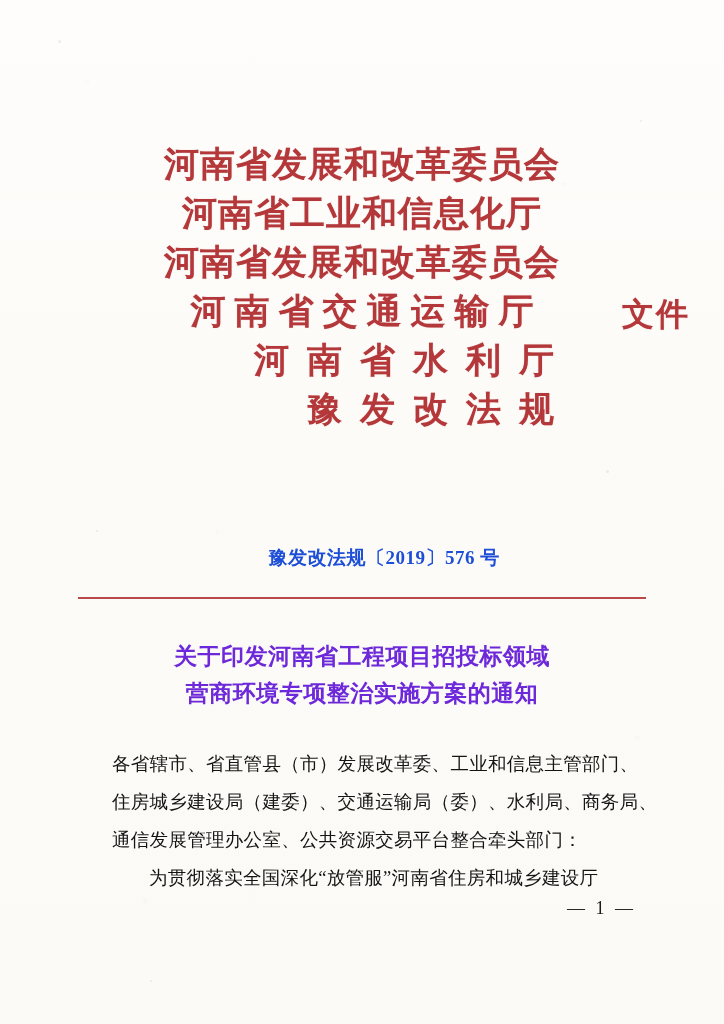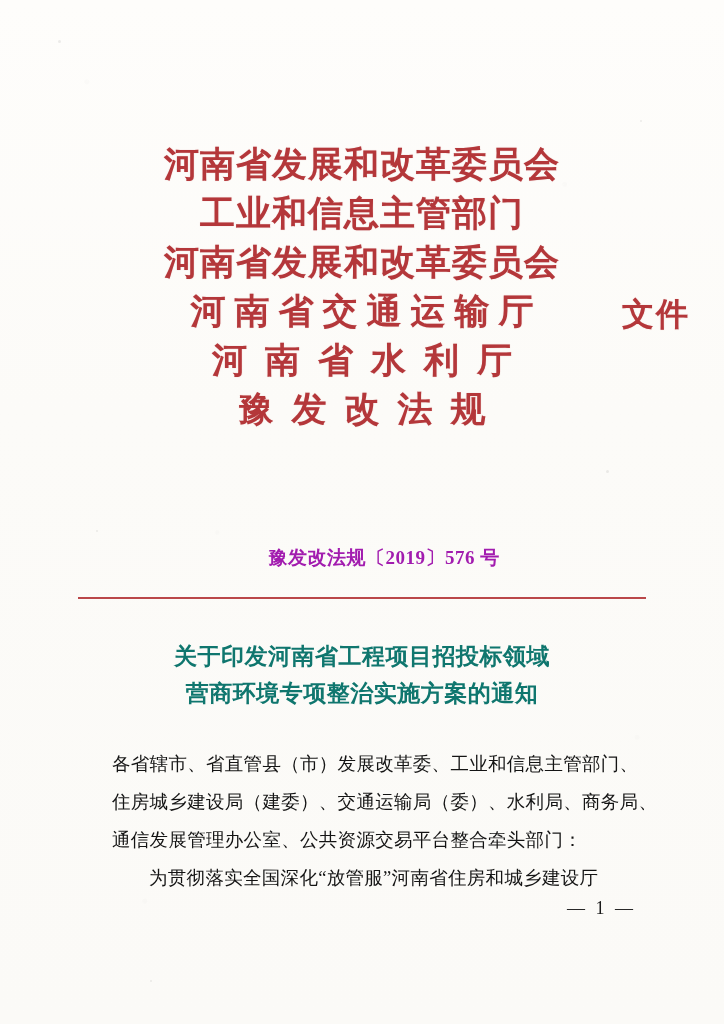--- a/index.html
+++ b/index.html
@@ -51,21 +51,21 @@
     font-size: 35px;
     line-height: 49px;
     letter-spacing: 1px;
     white-space: nowrap;
     text-align: center;
     width: 420px;
     text-shadow: 0 0 1px rgba(180,55,58,0.35);
   }
   .lh-line.sp1 { letter-spacing: 1px; }
   .lh-line.sp2 { letter-spacing: 9px; text-indent: 9px; }
-  .lh-line.sp3 { letter-spacing: 18px; text-indent: 18px; }
+  .lh-line.sp3 { letter-spacing: 18px; text-indent: 18px; text-align: right; }
   .lh-line.sp4 { letter-spacing: 13px; text-indent: 13px; }
 
   .lh-wenjian {
     position: absolute;
     right: -118px;
     top: 150px;
     color: #b4373a;
     font-family: "Liberation Serif", serif;
     font-weight: 700;
     font-size: 32px;
@@ -76,21 +76,21 @@
 
   
   .doc-number {
     position: absolute;
     left: 0;
     right: 0;
     top: 545px;
     text-align: center;
     font-size: 19px;
     letter-spacing: 0.5px;
-    color: #a21caf;
+    color: #1d4ed8;
     font-family: "Liberation Serif", serif;
     font-weight: 600;
     padding-left: 44px;
   }
 
   
   .red-rule {
     position: absolute;
     left: 78px;
     width: 568px;
@@ -100,21 +100,21 @@
     opacity: 0.92;
   }
 
   
   .doc-title {
     position: absolute;
     left: 0;
     right: 0;
     top: 638px;
     text-align: center;
-    color: #0f766e;
+    color: #6d28d9;
     font-family: "Liberation Serif", serif;
     font-weight: 700;
     font-size: 23px;
     line-height: 37px;
     letter-spacing: 0.5px;
   }
 
   
   .body-block {
     position: absolute;
@@ -158,21 +158,21 @@
 
   <div class="speck" style="left:58px;top:40px;width:3px;height:3px;"></div>
   <div class="speck" style="left:640px;top:120px;width:2px;height:2px;"></div>
   <div class="speck" style="left:96px;top:530px;width:2px;height:2px;"></div>
   <div class="speck" style="left:606px;top:470px;width:3px;height:3px;"></div>
   <div class="speck" style="left:150px;top:980px;width:2px;height:2px;"></div>
 
   <div class="letterhead">
     <div class="lh-wrap">
       <div class="lh-line sp1">河南省发展和改革委员会</div>
-      <div class="lh-line sp1">工业和信息主管部门</div>
+      <div class="lh-line sp1">河南省工业和信息化厅</div>
       <div class="lh-line sp1">河南省发展和改革委员会</div>
       <div class="lh-line sp2">河南省交通运输厅</div>
       <div class="lh-line sp3">河南省水利厅</div>
       <div class="lh-line sp3">豫发改法规</div>
       <div class="lh-wenjian">文件</div>
     </div>
   </div>
 
   <div class="doc-number">豫发改法规〔2019〕576 号</div>
 

